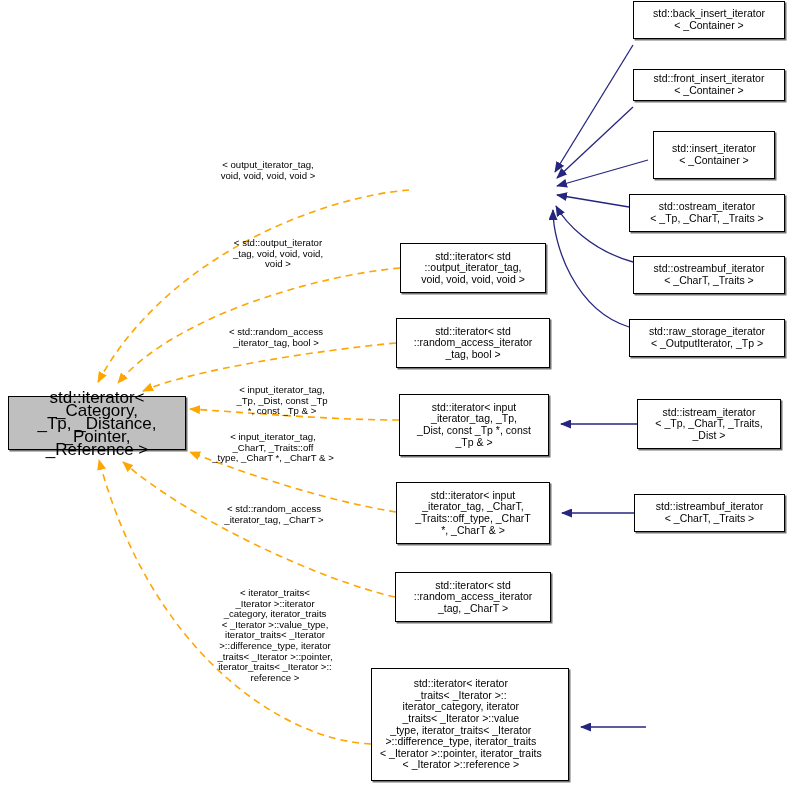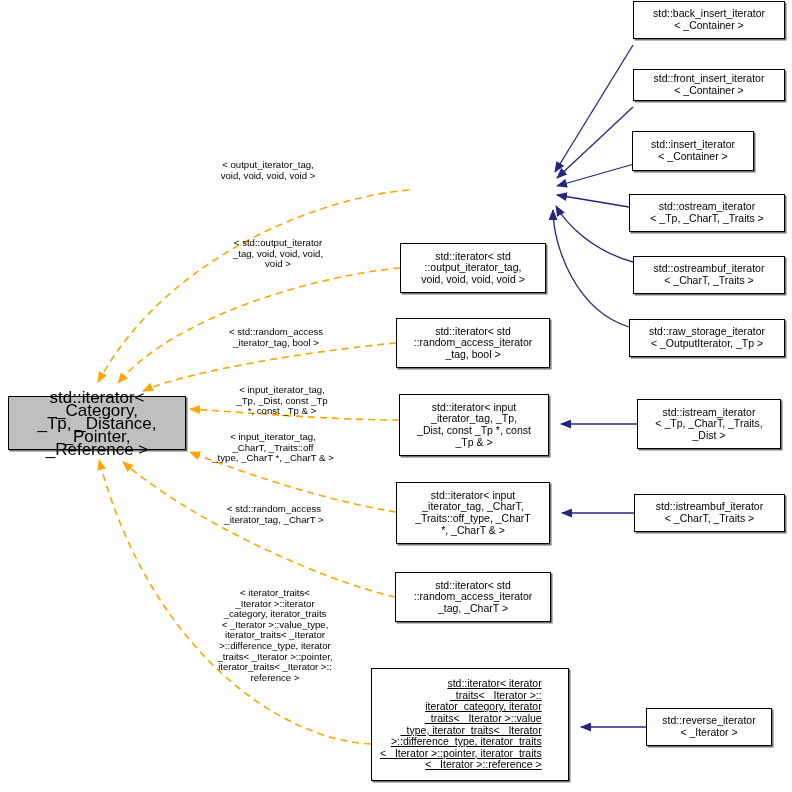--- a/index.html
+++ b/index.html
@@ -104,56 +104,54 @@
 
   <div class="node" style="left:396px;top:482px;width:154px;height:62px;">std::iterator&lt; input
 _iterator_tag, _CharT,
 _Traits::off_type, _CharT
 *, _CharT &amp; &gt;</div>
 
   <div class="node" style="left:395px;top:572px;width:156px;height:50px;">std::iterator&lt; std
 ::random_access_iterator
 _tag, _CharT &gt;</div>
 
-  <div class="node" style="left:371px;top:668px;width:198px;height:113px;text-align:right;justify-content:flex-start;padding-left:8px;text-decoration:underline;">std::iterator&lt; iterator
+  <div class="node" style="left:371px;top:668px;width:198px;height:113px;text-align:center;justify-content:flex-start;padding-left:8px;">std::iterator&lt; iterator
 _traits&lt; _Iterator &gt;::
 iterator_category, iterator
 _traits&lt; _Iterator &gt;::value
 _type, iterator_traits&lt; _Iterator
 &gt;::difference_type, iterator_traits
 &lt; _Iterator &gt;::pointer, iterator_traits
 &lt; _Iterator &gt;::reference &gt;</div>
 
   <div class="node" style="left:633px;top:1px;width:152px;height:38px;">std::back_insert_iterator
 &lt; _Container &gt;</div>
 
   <div class="node" style="left:633px;top:69px;width:152px;height:32px;">std::front_insert_iterator
 &lt; _Container &gt;</div>
 
-  <div class="node" style="left:632px;top:131px;width:122px;height:40px;">std::insert_iterator
+  <div class="node" style="left:653px;top:131px;width:122px;height:48px;">std::insert_iterator
 &lt; _Container &gt;</div>
 
   <div class="node" style="left:629px;top:194px;width:156px;height:38px;">std::ostream_iterator
 &lt; _Tp, _CharT, _Traits &gt;</div>
 
   <div class="node" style="left:633px;top:256px;width:152px;height:38px;">std::ostreambuf_iterator
 &lt; _CharT, _Traits &gt;</div>
 
   <div class="node" style="left:629px;top:319px;width:156px;height:38px;">std::raw_storage_iterator
 &lt; _OutputIterator, _Tp &gt;</div>
 
   <div class="node" style="left:637px;top:399px;width:144px;height:50px;">std::istream_iterator
 &lt; _Tp, _CharT, _Traits,
 _Dist &gt;</div>
 
   <div class="node" style="left:634px;top:494px;width:151px;height:38px;">std::istreambuf_iterator
 &lt; _CharT, _Traits &gt;</div>
 
-  <div class="node" style="left:646px;top:708px;width:126px;height:38px;">std::reverse_iterator
-&lt; _Iterator &gt;</div>
 
   <div class="edge-label" style="left:192px;top:160px;width:152px;">&lt; output_iterator_tag,
 void, void, void, void &gt;</div>
 
   <div class="edge-label" style="left:204px;top:238px;width:148px;">&lt; std::output_iterator
 _tag, void, void, void,
 void &gt;</div>
 
   <div class="edge-label" style="left:200px;top:327px;width:152px;">&lt; std::random_access
 _iterator_tag, bool &gt;</div>

